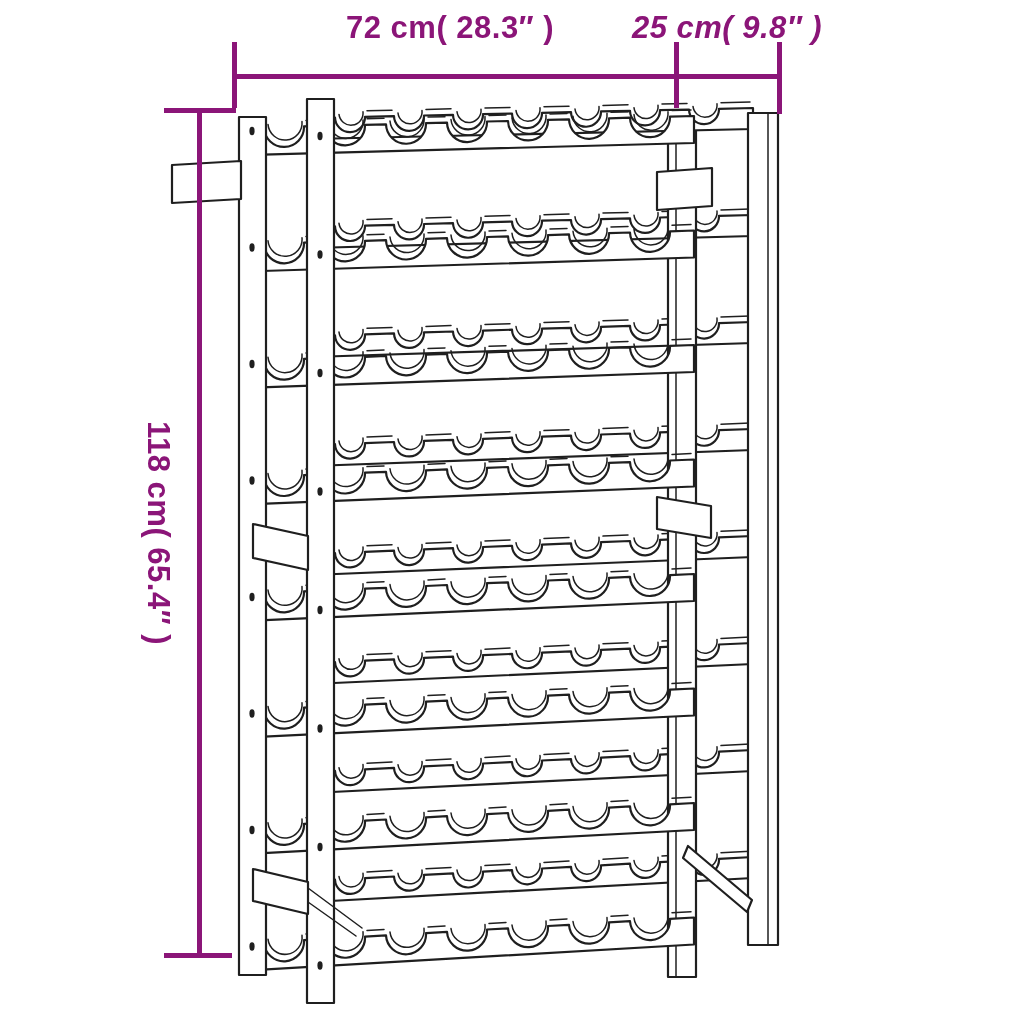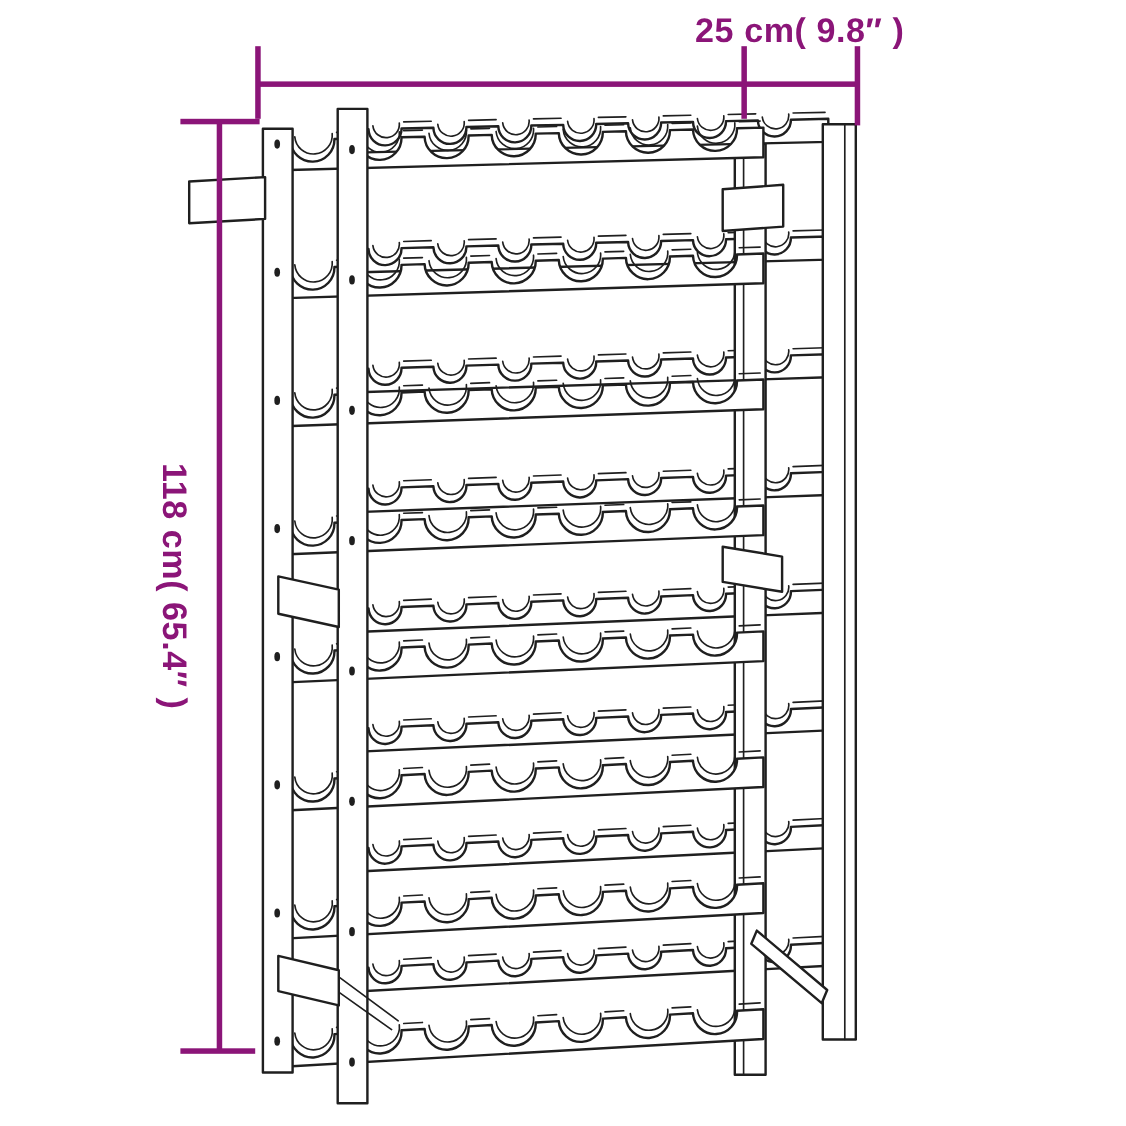--- a/index.html
+++ b/index.html
@@ -17,21 +17,21 @@
   .body{fill:#ffffff;stroke:var(--art);stroke-width:2.2;stroke-linejoin:round;}
   .thin{fill:none;stroke:var(--art);stroke-width:1.5;stroke-linecap:round;}
   .dot{fill:var(--art);stroke:none;}
   .dl{position:absolute;background:var(--dim);}
   .dimlabel{
     position:absolute;color:var(--dim);
     font-weight:700;font-size:31px;line-height:36px;white-space:nowrap;
     letter-spacing:0.5px;
   }
   #w-label{left:450px;top:10px;transform:translateX(-50%);}
-  #d-label{left:727px;top:10px;transform:translateX(-50%);}
+  #d-label{left:727px;top:10px;transform:translateX(-50%);font-style:italic;}
   #h-label{left:158px;top:533px;transform:translate(-50%,-50%) rotate(90deg);}
 </style>
 </head>
 <body>
 
 <div class="stage">
 
   <svg id="rack" class="rack-svg" viewBox="0 0 1024 1024">
       <g>
         <path d="M 312 118.0 L 335 117.5 A 15 15 0 0 0 365 116.8 L 394 116.1 A 15 15 0 0 0 424 115.5 L 453 114.8 A 15 15 0 0 0 483 114.1 L 512 113.5 A 15 15 0 0 0 542 112.8 L 571 112.1 A 15 15 0 0 0 601 111.4 L 630 110.8 A 15 15 0 0 0 660 110.1 L 689 109.5 A 15 15 0 0 0 719 108.8 L 753 108.0 L 753 129.0 L 312 139.0 Z" class="body"></path>
@@ -333,15 +333,16 @@
 
   <div class="dl" style="left:234px;top:74px;width:546px;height:5px"></div>
   <div class="dl" style="left:232px;top:42px;width:5px;height:66px"></div>
   <div class="dl" style="left:674px;top:42px;width:5px;height:66px"></div>
   <div class="dl" style="left:777px;top:42px;width:5px;height:72px"></div>
 
   <div class="dl" style="left:197px;top:110px;width:5px;height:847px"></div>
   <div class="dl" style="left:164px;top:108px;width:72px;height:5px"></div>
   <div class="dl" style="left:164px;top:953px;width:68px;height:5px"></div>
 
+  <div id="w-label" class="dimlabel">72 cm( 28.3″ )</div>
   <div id="d-label" class="dimlabel">25 cm( 9.8″ )</div>
   <div id="h-label" class="dimlabel">118 cm( 65.4″ )</div>
 </div>
 
 </body></html>

